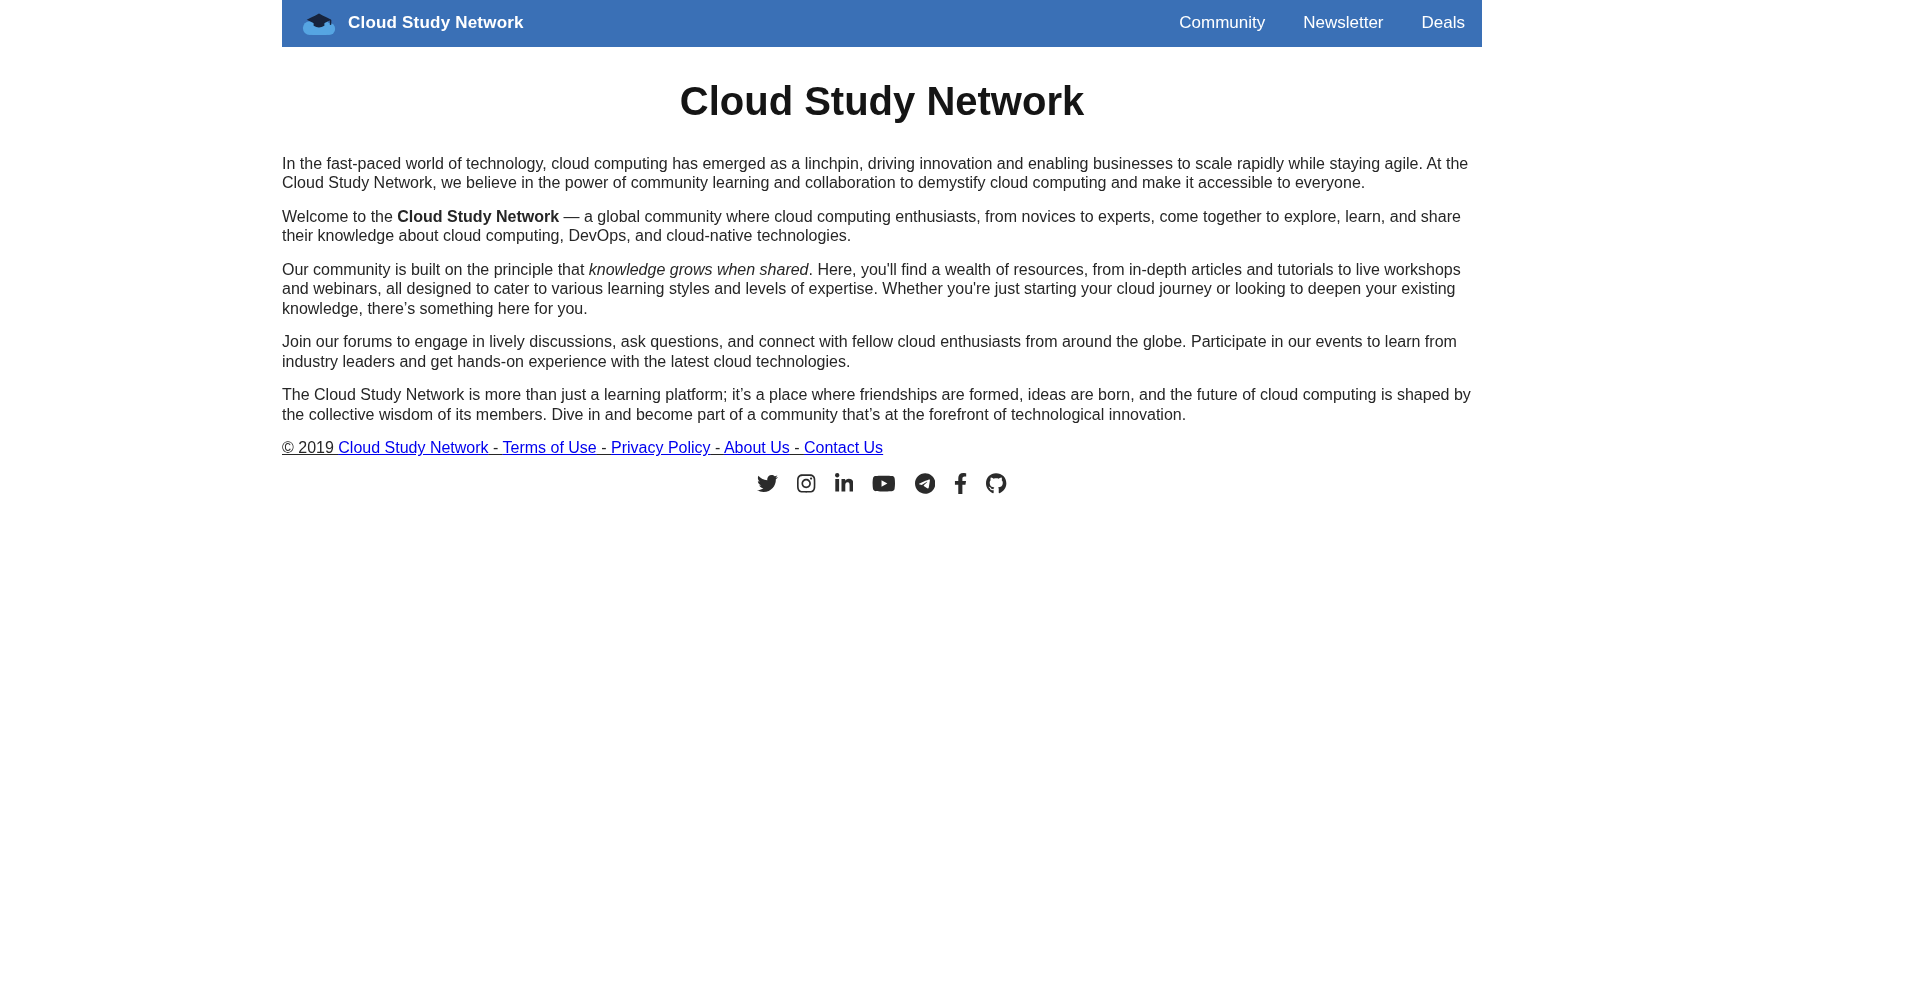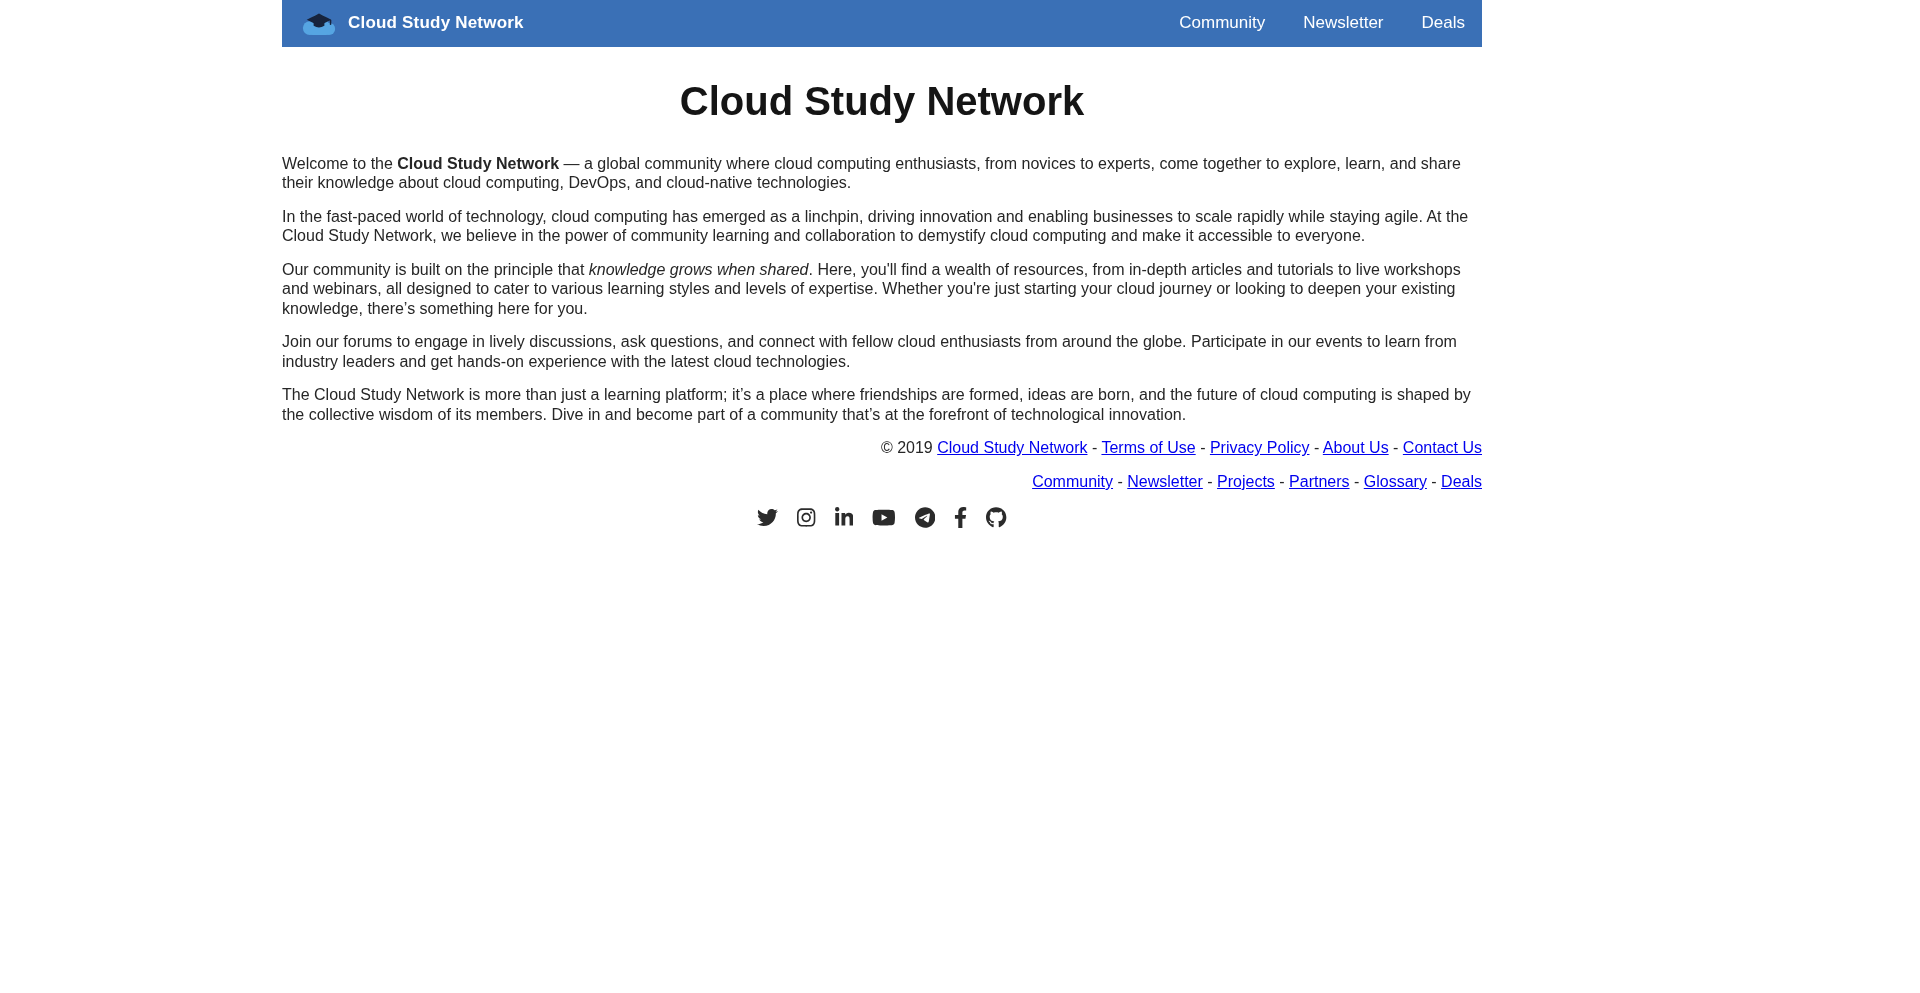--- a/index.html
+++ b/index.html
@@ -42,21 +42,21 @@
     font-size: 40px;
     font-weight: bold;
     color: #151515;
     margin: 30px 0 28px 0;
   }
   .content p { margin: 14px 0; }
   .content .b { font-weight: bold; }
   .content .i { font-style: italic; margin-top: 45px; }
 
   
-  .footer-line { text-align: right; margin: 14px 0; }
+  .footer-line { text-align: left; margin: 14px 0; text-decoration: underline; }
   .footer-line a { color: #0000ee; text-decoration: underline; cursor: pointer; }
   .social-row {
     display: flex;
     justify-content: center;
     align-items: center;
     gap: 19px;
     margin-top: 15px;
     padding-bottom: 30px;
   }
   .social-row a { display: inline-flex; align-items: center; justify-content: center; height: 21px; text-decoration: none; }
@@ -88,30 +88,29 @@
     <nav class="nav-links" id="nav-links">
         <a href="#">Community</a>
         <a href="#">Newsletter</a>
         <a href="#">Deals</a>
       </nav>
   </header>
 
   <main class="container content">
     <h1 class="page-title">Cloud Study Network</h1>
     <div id="paragraphs">
+        <p><span>In the fast-paced world of technology, cloud computing has emerged as a linchpin, driving innovation and enabling businesses to scale rapidly while staying agile. At the Cloud Study Network, we believe in the power of community learning and collaboration to demystify cloud computing and make it accessible to everyone.</span></p>
         <p><span>Welcome to the </span><span class="b">Cloud Study Network</span><span> — a global community where cloud computing enthusiasts, from novices to experts, come together to explore, learn, and share their knowledge about cloud computing, DevOps, and cloud-native technologies.</span></p>
-        <p><span>In the fast-paced world of technology, cloud computing has emerged as a linchpin, driving innovation and enabling businesses to scale rapidly while staying agile. At the Cloud Study Network, we believe in the power of community learning and collaboration to demystify cloud computing and make it accessible to everyone.</span></p>
         <p><span>Our community is built on the principle that </span><span class="i">knowledge grows when shared</span><span>. Here, you'll find a wealth of resources, from in-depth articles and tutorials to live workshops and webinars, all designed to cater to various learning styles and levels of expertise. Whether you're just starting your cloud journey or looking to deepen your existing knowledge, there’s something here for you.</span></p>
         <p><span>Join our forums to engage in lively discussions, ask questions, and connect with fellow cloud enthusiasts from around the globe. Participate in our events to learn from industry leaders and get hands-on experience with the latest cloud technologies.</span></p>
         <p><span>The Cloud Study Network is more than just a learning platform; it’s a place where friendships are formed, ideas are born, and the future of cloud computing is shaped by the collective wisdom of its members. Dive in and become part of a community that’s at the forefront of technological innovation.</span></p>
       </div>
 
     <footer>
       <p class="footer-line" id="footer-row1"><span>© 2019 </span><a href="#">Cloud Study Network</a> - <a href="#">Terms of Use</a> - <a href="#">Privacy Policy</a> - <a href="#">About Us</a> - <a href="#">Contact Us</a></p>
-      <p class="footer-line" id="footer-row2"><a href="#">Community</a> - <a href="#">Newsletter</a> - <a href="#">Projects</a> - <a href="#">Partners</a> - <a href="#">Glossary</a> - <a href="#">Deals</a></p>
       <div class="social-row" id="social-row">
           <a href="#">
             <svg viewBox="0 0 512 512">
               <path d="M459.4 151.7c.3 4.5.3 9.1.3 13.6 0 138.7-105.6 298.6-298.6 298.6-59.5 0-114.7-17.2-161.1-47.1 8.4 1 16.6 1.3 25.3 1.3 49.1 0 94.2-16.6 130.3-44.8-46.1-1-84.8-31.2-98.1-72.8 6.5 1 13 1.6 19.8 1.6 9.4 0 18.8-1.3 27.6-3.6-48.1-9.7-84.1-52-84.1-103v-1.3c14 7.8 30.2 12.7 47.4 13.3-28.3-18.8-46.8-51-46.8-87.4 0-19.5 5.2-37.4 14.3-53 51.7 63.7 129.3 105.3 216.4 109.8-1.6-7.8-2.6-15.9-2.6-24 0-57.8 46.8-104.9 104.9-104.9 30.2 0 57.5 12.7 76.7 33.1 23.7-4.5 46.5-13.3 66.6-25.3-7.8 24.4-24.4 44.8-46.1 57.8 21.1-2.3 41.6-8.1 60.4-16.2-14.3 20.8-32.2 39.3-52.6 54.3z"></path>
             </svg>
           </a>
           <a href="#">
             <svg viewBox="0 0 448 512">
               <path d="M224.1 141c-63.6 0-114.9 51.3-114.9 114.9s51.3 114.9 114.9 114.9S339 319.5 339 255.9 287.7 141 224.1 141zm0 189.6c-41.1 0-74.7-33.5-74.7-74.7s33.5-74.7 74.7-74.7 74.7 33.5 74.7 74.7-33.6 74.7-74.7 74.7zm146.4-194.3c0 14.9-12 26.8-26.8 26.8-14.9 0-26.8-12-26.8-26.8s12-26.8 26.8-26.8 26.8 12 26.8 26.8zm76.1 27.2c-1.7-35.9-9.9-67.7-36.2-93.9-26.2-26.2-58-34.4-93.9-36.2-37-2.1-147.9-2.1-184.9 0-35.8 1.7-67.6 9.9-93.9 36.1s-34.4 58-36.2 93.9c-2.1 37-2.1 147.9 0 184.9 1.7 35.9 9.9 67.7 36.2 93.9s58 34.4 93.9 36.2c37 2.1 147.9 2.1 184.9 0 35.9-1.7 67.7-9.9 93.9-36.2 26.2-26.2 34.4-58 36.2-93.9 2.1-37 2.1-147.8 0-184.8zM398.8 388c-7.8 19.6-22.9 34.7-42.6 42.6-29.5 11.7-99.5 9-132.1 9s-102.7 2.6-132.1-9c-19.6-7.8-34.7-22.9-42.6-42.6-11.7-29.5-9-99.5-9-132.1s-2.6-102.7 9-132.1c7.8-19.6 22.9-34.7 42.6-42.6 29.5-11.7 99.5-9 132.1-9s102.7-2.6 132.1 9c19.6 7.8 34.7 22.9 42.6 42.6 11.7 29.5 9 99.5 9 132.1s2.7 102.7-9 132.1z"></path>
             </svg>

